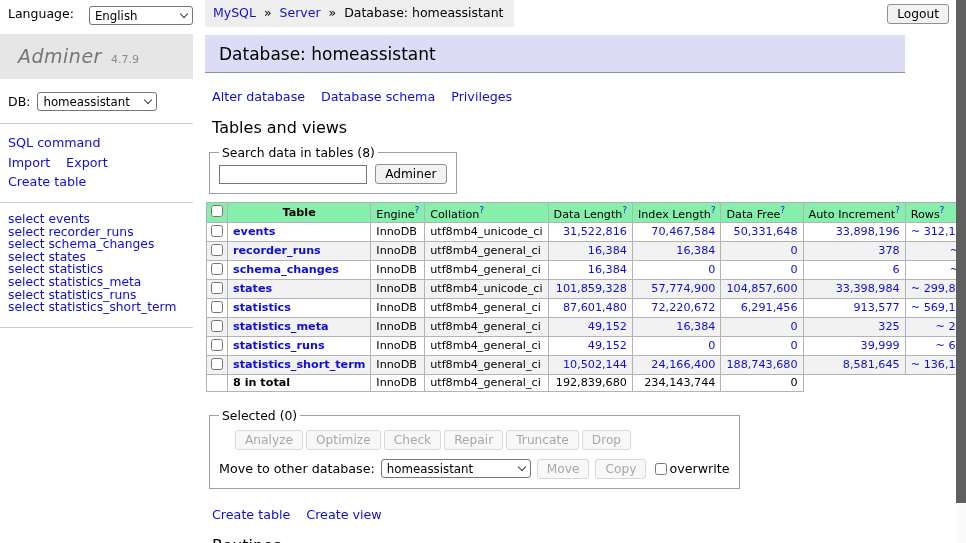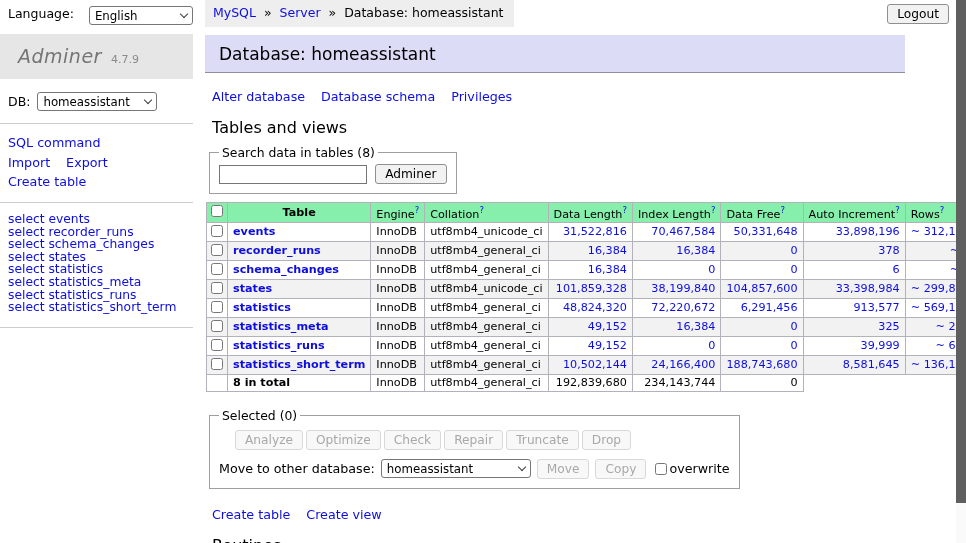--- a/index.html
+++ b/index.html
@@ -199,31 +199,31 @@
           <td class="num"><a href="#">0</a></td>
           <td class="num"><a href="#">6</a></td>
           <td class="num"><a href="#">~ 3</a></td>
         </tr>
         <tr>
           <td class="check"><input type="checkbox" style=""></td>
           <td class="name"><a href="#">states</a></td>
           <td class="eng">InnoDB</td>
           <td class="coll">utf8mb4_unicode_ci</td>
           <td class="num"><a href="#">101,859,328</a></td>
-          <td class="num"><a href="#">38,199,840</a></td>
+          <td class="num"><a href="#">57,774,900</a></td>
           <td class="num"><a href="#">104,857,600</a></td>
           <td class="num"><a href="#">33,398,984</a></td>
           <td class="num"><a href="#">~ 299,833</a></td>
         </tr>
         <tr>
           <td class="check"><input type="checkbox" style=""></td>
           <td class="name"><a href="#">statistics</a></td>
           <td class="eng">InnoDB</td>
           <td class="coll">utf8mb4_general_ci</td>
-          <td class="num"><a href="#">48,824,320</a></td>
+          <td class="num"><a href="#">87,601,480</a></td>
           <td class="num"><a href="#">72,220,672</a></td>
           <td class="num"><a href="#">6,291,456</a></td>
           <td class="num"><a href="#">913,577</a></td>
           <td class="num"><a href="#">~ 569,159</a></td>
         </tr>
         <tr>
           <td class="check"><input type="checkbox" style=""></td>
           <td class="name"><a href="#">statistics_meta</a></td>
           <td class="eng">InnoDB</td>
           <td class="coll">utf8mb4_general_ci</td>

